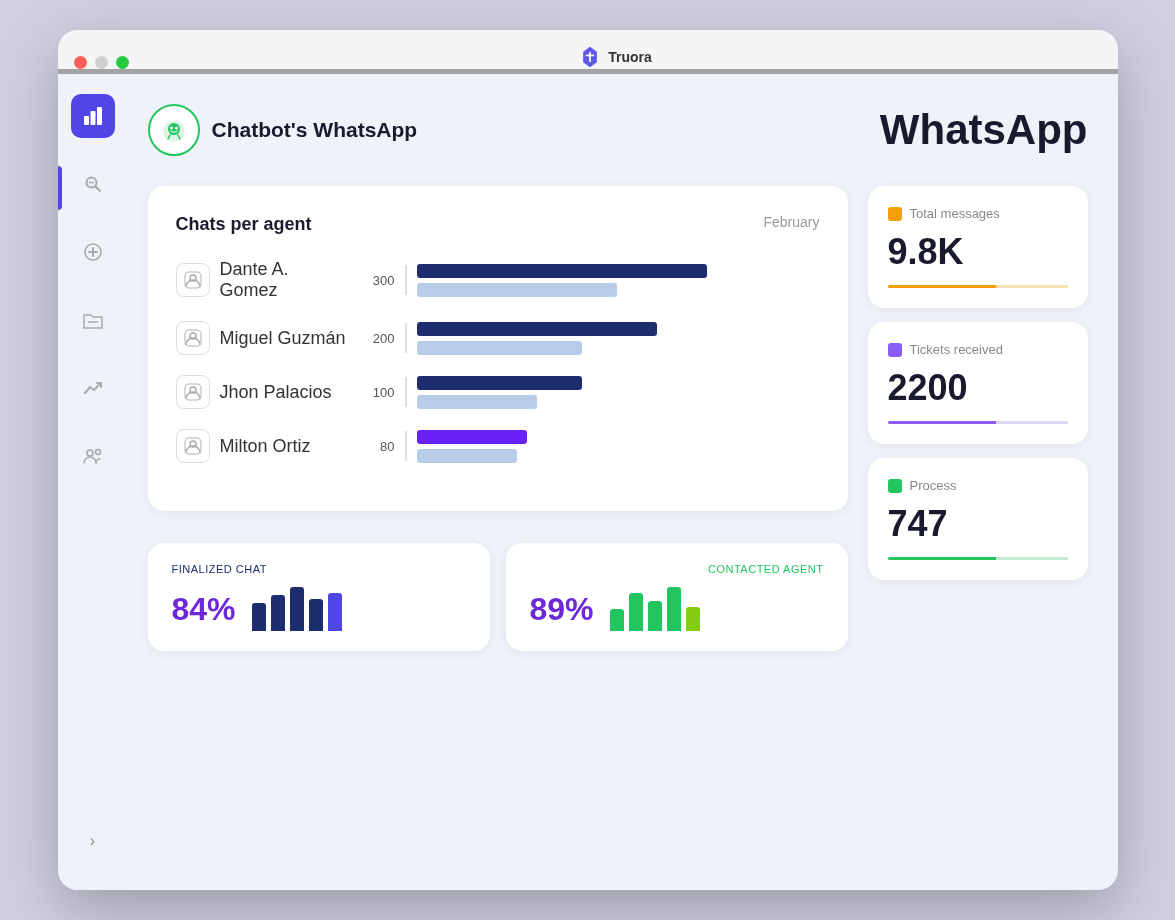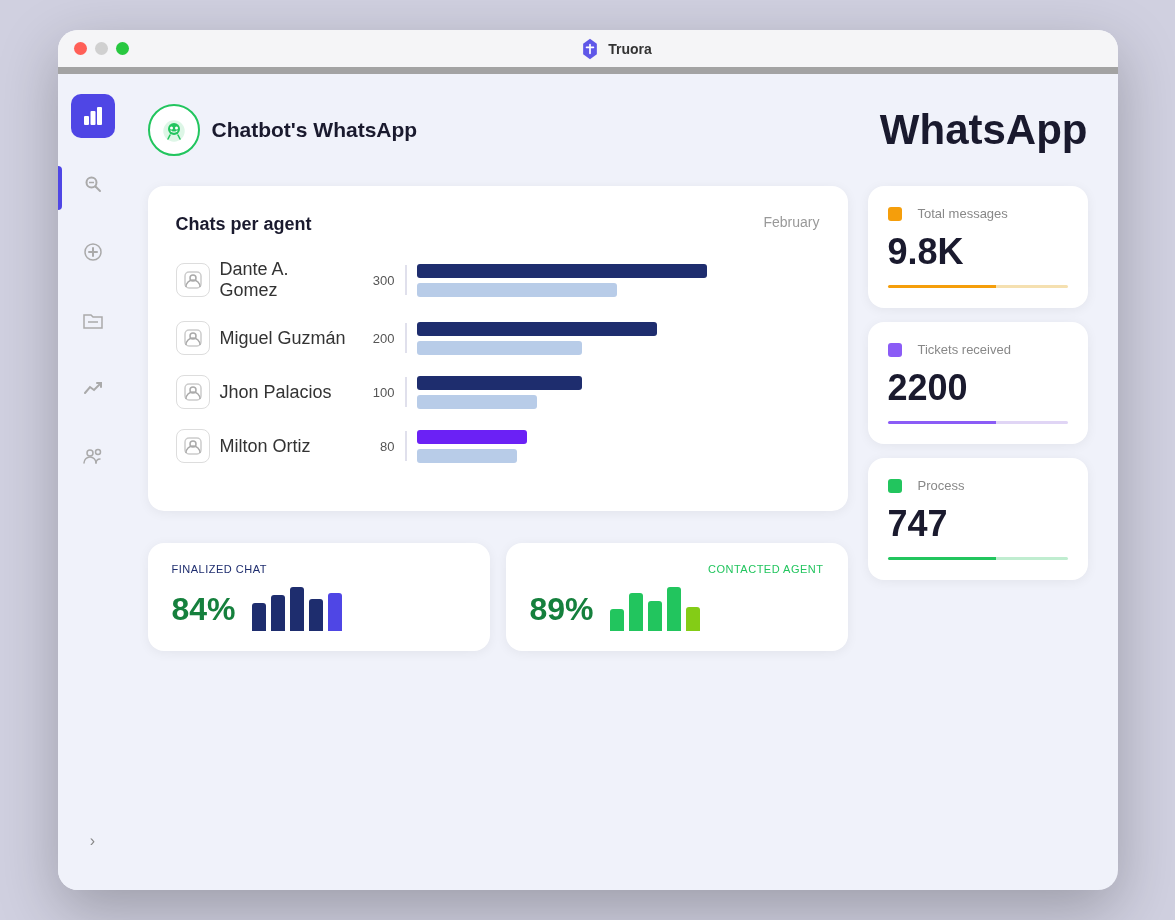--- a/index.html
+++ b/index.html
@@ -17,23 +17,23 @@
       background: #f0f2fa;
       border-radius: 20px;
       box-shadow: 0 20px 60px rgba(0,0,0,0.25);
       overflow: hidden;
       position: relative;
     }
     .browser-titlebar {
       background: #f5f5f7;
       height: 44px;
       display: flex;
-      align-items: center;
+      align-items: flex-end;
       padding: 0 16px;
-      border-bottom: 7px solid #a3a3a3;
+      border-bottom: 5px solid #a3a3a3;
     }
     .browser-dots { display: flex; gap: 8px; }
     .dot { width: 13px; height: 13px; border-radius: 50%; }
     .dot-red { background: #ff5f57; }
     .dot-yellow { background: #d0d0d0; }
     .dot-green { background: #28c840; }
     .browser-title {
       flex: 1;
       text-align: center;
       font-size: 14px;
@@ -244,21 +244,21 @@
     .stat-label.finalized { color: #1e2d6e; }
     .stat-label.contacted { color: #22c55e; text-align: right; }
     .stat-content {
       display: flex;
       align-items: center;
       gap: 16px;
     }
     .stat-percent {
       font-size: 32px;
       font-weight: 800;
-      color: #15803d;
+      color: #6d28d9;
     }
     
     .mini-bars {
       display: flex;
       align-items: flex-end;
       gap: 5px;
       height: 44px;
     }
     .mini-bar {
       width: 14px;
@@ -272,21 +272,21 @@
     }
     .metric-card {
       background: white;
       border-radius: 16px;
       padding: 20px;
       box-shadow: 0 2px 12px rgba(0,0,0,0.06);
     }
     .metric-header {
       display: flex;
       align-items: center;
-      gap: 16px;
+      gap: 8px;
       margin-bottom: 10px;
     }
     .metric-icon {
       width: 14px;
       height: 14px;
       border-radius: 3px;
     }
     .metric-icon.orange { background: #f59e0b; }
     .metric-icon.purple { background: #8b5cf6; }
     .metric-icon.green { background: #22c55e; }

